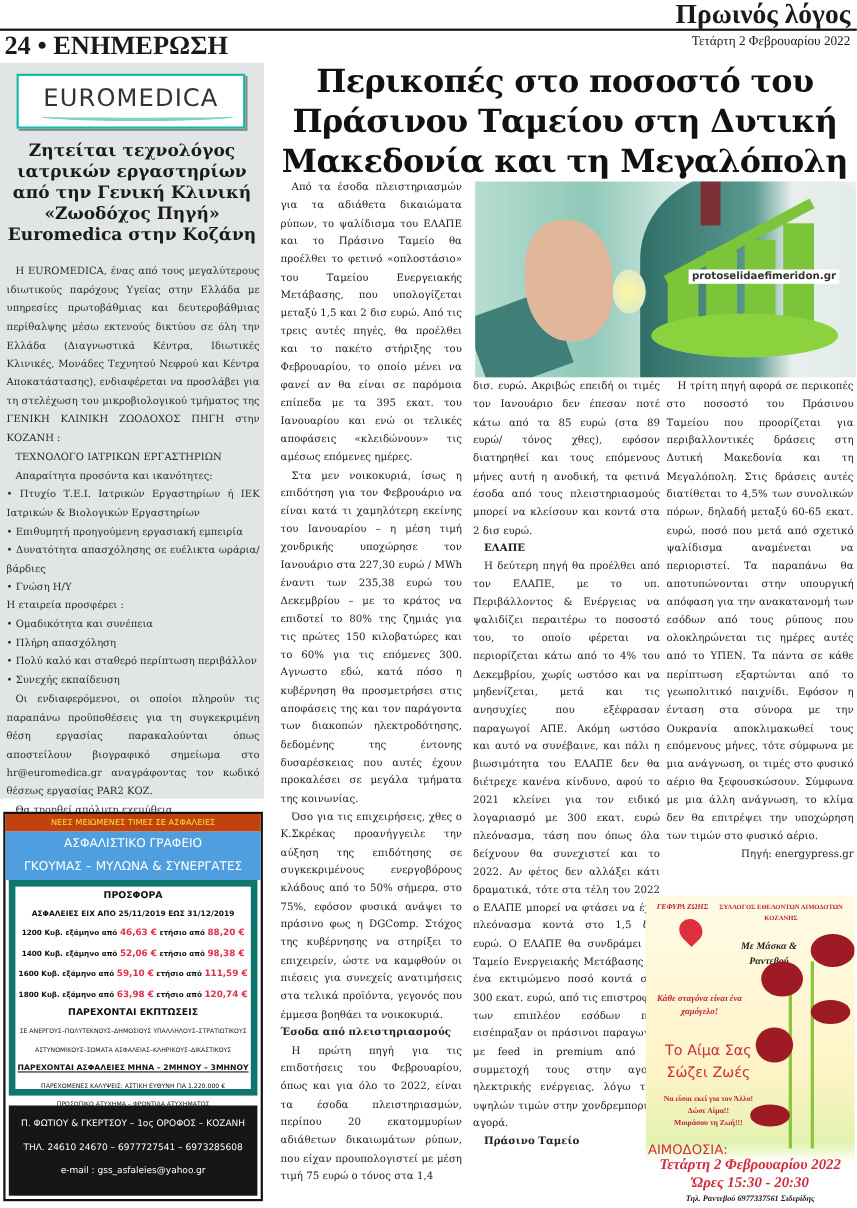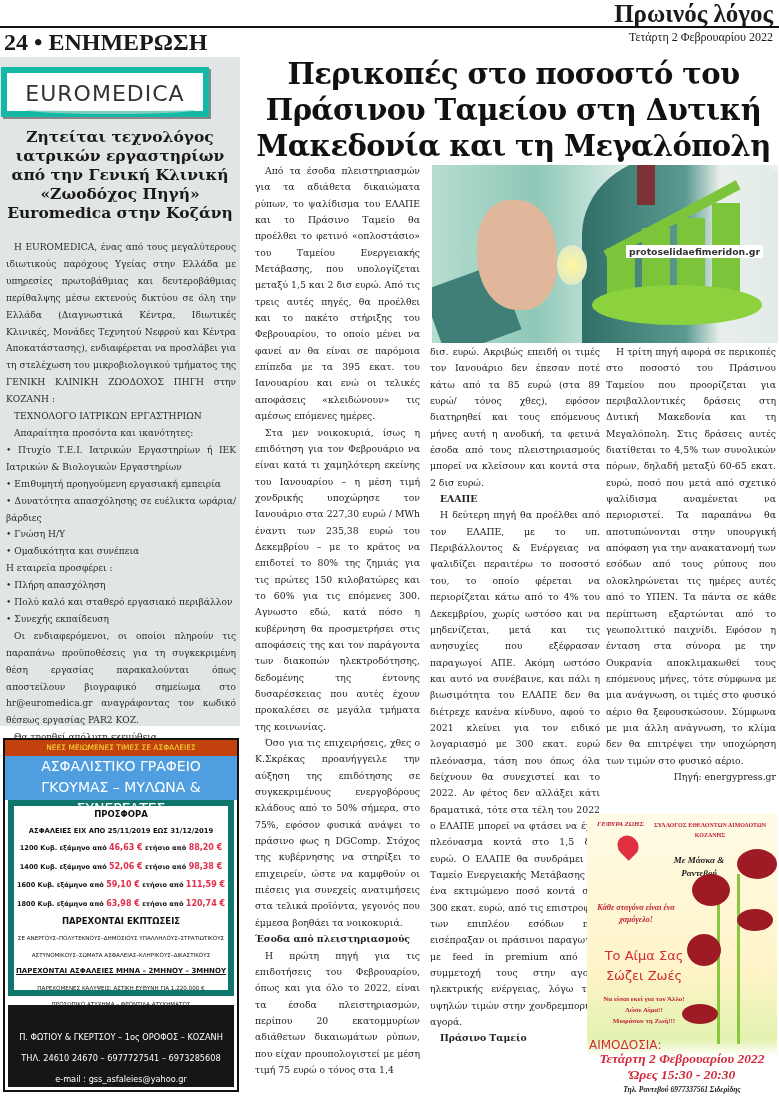--- a/index.html
+++ b/index.html
@@ -6,40 +6,40 @@
   html, body { width: 779px; height: 1098px; background: #fff; overflow: hidden; }
   body { position: relative; font-family: "DejaVu Serif", serif; color: #1a1a1a; }
 
   .masthead-name { position: absolute; right: 6px; top: 0; font-family: "Liberation Serif", serif; font-weight: bold; font-size: 25px; letter-spacing: 0px; }
   .top-rule { position: absolute; left: 0; top: 26px; width: 779px; height: 2px; background: #111; }
   .date-line { position: absolute; right: 6px; top: 30px; font-family: "Liberation Serif", serif; font-size: 12px; }
   .section-title { position: absolute; left: 4px; top: 29px; font-family: "Liberation Serif", serif; font-weight: bold; font-size: 24px; }
 
   
   .ad-panel { position: absolute; left: 0; top: 57px; width: 240px; height: 669px; background: #e2e5e6; }
-  .logo-box { position: absolute; left: 1px; top: 10px; width: 208px; height: 50px; background: #fff; border: 6px solid #14b8a6; box-shadow: 2px 2px 0 #888; }
+  .logo-box { position: absolute; left: 15px; top: 10px; width: 208px; height: 50px; background: #fff; border: 2px solid #14b8a6; box-shadow: 2px 2px 0 #888; }
   .logo-text { position: absolute; left: 0; right: 0; top: 8px; text-align: center; font-family: "DejaVu Sans", sans-serif; font-size: 22px; letter-spacing: 1px; color: #333; }
   .logo-swoosh { position: absolute; left: 20px; right: 8px; top: 33px; height: 8px; border-bottom: 3px solid #7fd0c0; border-radius: 0 0 50% 50%; }
   .ad-heading { position: absolute; left: 2px; width: 236px; top: 70px; text-align: center; font-family: "DejaVu Serif", serif; font-weight: bold; font-size: 15.5px; line-height: 19px; color: #1a1a1a; }
   .ad-body { position: absolute; left: 6px; width: 230px; top: 182px; font-family: "DejaVu Serif", serif; font-size: 9.1px; line-height: 16.9px; text-align: justify; color: #2a2a2a; }
   .ad-body p { margin: 0; }
   .ad-body .ind { text-indent: 8px; }
 
   
   .ins { position: absolute; left: 3px; top: 738px; width: 236px; height: 354px; border: 2px solid #111; background: #fff; font-family: "DejaVu Sans", sans-serif; }
   .ins-top { height: 16px; background: #c2410c; color: #f5e23a; font-size: 7.5px; text-align: center; line-height: 16px; }
-  .ins-blue { background: #4f9fe0; color: #fff; text-align: center; font-size: 14px; line-height: 21px; height: 44px; }
+  .ins-blue { background: #4f9fe0; color: #fff; text-align: center; font-size: 11px; line-height: 21px; height: 44px; }
   .ins-mid { margin: 0 3px; border: 6px solid #0f766e; height: 196px; text-align: center; font-size: 6.5px; color: #111; }
   .ins-mid .b { font-weight: bold; font-size: 8.5px; line-height: 17px; }
   .ins-mid .s { font-weight: bold; font-size: 6.8px; line-height: 16px; }
   .ins-mid .row { font-weight: bold; font-size: 6.6px; line-height: 18.5px; }
   .ins-mid .red { color: #e0304a; font-size: 8px; }
   .ins-mid .line { font-size: 5.6px; line-height: 16.5px; }
   .ins-mid .u { text-decoration: underline; font-weight: bold; font-size: 7px; line-height: 16.5px; }
-  .ins-bottom { position: absolute; left: 3px; right: 3px; bottom: 3px; height: 82px; background: #161616; color: #fff; text-align: center; font-size: 8.2px; line-height: 21px; padding-top: 22px; }
+  .ins-bottom { position: absolute; left: 3px; right: 3px; bottom: 3px; height: 82px; background: #161616; color: #fff; text-align: center; font-size: 8.2px; line-height: 21px; padding-top: 6px; }
 
   
   .headline { position: absolute; left: 248px; width: 531px; top: 56px; text-align: center; font-family: "DejaVu Serif", serif; font-weight: bold; font-size: 29px; line-height: 36px; color: #111; letter-spacing: -0.6px; }
   .photo { position: absolute; left: 432px; top: 165px; width: 346px; height: 178px; overflow: hidden;
            background: linear-gradient(90deg, #b7ddd0 0%, #8fc8b8 30%, #d9ece6 55%, #e8f1ee 100%); }
   .photo .suit { position: absolute; left: 150px; top: -10px; width: 230px; height: 200px; background: linear-gradient(90deg,#2f6f67,#5b9a90 45%, #e8efec 60%, #dfe9e5); border-radius: 40% 40% 0 0; }
   .photo .tie { position: absolute; left: 205px; top: 0; width: 18px; height: 40px; background: #7d3036; }
   .photo .hand { position: absolute; left: 45px; top: 35px; width: 80px; height: 110px; background: #e0b79a; border-radius: 40% 50% 40% 50%; }
   .photo .sleeve { position: absolute; left: 0; top: 110px; width: 80px; height: 70px; background: #3f7f77; transform: rotate(-20deg); }
   .photo .bulb { position: absolute; left: 125px; top: 80px; width: 30px; height: 40px; background: radial-gradient(circle,#fff7a0,#d6e6d0); border-radius: 50%; }
@@ -89,24 +89,24 @@
   </div>
   <div class="ad-heading">Ζητείται τεχνολόγος ιατρικών εργαστηρίων από την Γενική Κλινική «Ζωοδόχος Πηγή» Euromedica στην Κοζάνη</div>
   <div class="ad-body">
     <p class="ind">Η EUROMEDICA, ένας από τους μεγαλύτερους ιδιωτικούς παρόχους Υγείας στην Ελλάδα με υπηρεσίες πρωτοβάθμιας και δευτεροβάθμιας περίθαλψης μέσω εκτενούς δικτύου σε όλη την Ελλάδα (Διαγνωστικά Κέντρα, Ιδιωτικές Κλινικές, Μονάδες Τεχνητού Νεφρού και Κέντρα Αποκατάστασης), ενδιαφέρεται να προσλάβει για τη στελέχωση του μικροβιολογικού τμήματος της ΓΕΝΙΚΗ ΚΛΙΝΙΚΗ ΖΩΟΔΟΧΟΣ ΠΗΓΗ στην ΚΟΖΑΝΗ :</p>
     <p class="ind">ΤΕΧΝΟΛΟΓΟ ΙΑΤΡΙΚΩΝ ΕΡΓΑΣΤΗΡΙΩΝ</p>
     <p class="ind">Απαραίτητα προσόντα και ικανότητες:</p>
     <p>• Πτυχίο Τ.Ε.Ι. Ιατρικών Εργαστηρίων ή ΙΕΚ Ιατρικών &amp; Βιολογικών Εργαστηρίων</p>
     <p>• Επιθυμητή προηγούμενη εργασιακή εμπειρία</p>
     <p>• Δυνατότητα απασχόλησης σε ευέλικτα ωράρια/βάρδιες</p>
     <p>• Γνώση Η/Υ</p>
+    <p>Η εταιρεία προσφέρει :</p>
     <p>• Ομαδικότητα και συνέπεια</p>
-    <p>Η εταιρεία προσφέρει :</p>
     <p>• Πλήρη απασχόληση</p>
-    <p>• Πολύ καλό και σταθερό εργασιακό περιβάλλον</p>
+    <p>• Πολύ καλό και σταθερό περίπτωση περιβάλλον</p>
     <p>• Συνεχής εκπαίδευση</p>
     <p class="ind">Οι ενδιαφερόμενοι, οι οποίοι πληρούν τις παραπάνω προϋποθέσεις για τη συγκεκριμένη θέση εργασίας παρακαλούνται όπως αποστείλουν βιογραφικό σημείωμα στο hr@euromedica.gr αναγράφοντας τον κωδικό θέσεως εργασίας PAR2 ΚΟΖ.</p>
     <p class="ind">Θα τηρηθεί απόλυτη εχεμύθεια</p>
   </div>
 </div>
 
 <div class="ins">
   <div class="ins-top">ΝΕΕΣ ΜΕΙΩΜΕΝΕΣ ΤΙΜΕΣ ΣΕ ΑΣΦΑΛΕΙΕΣ</div>
   <div class="ins-blue">
     <div>ΑΣΦΑΛΙΣΤΙΚΟ ΓΡΑΦΕΙΟ</div>

